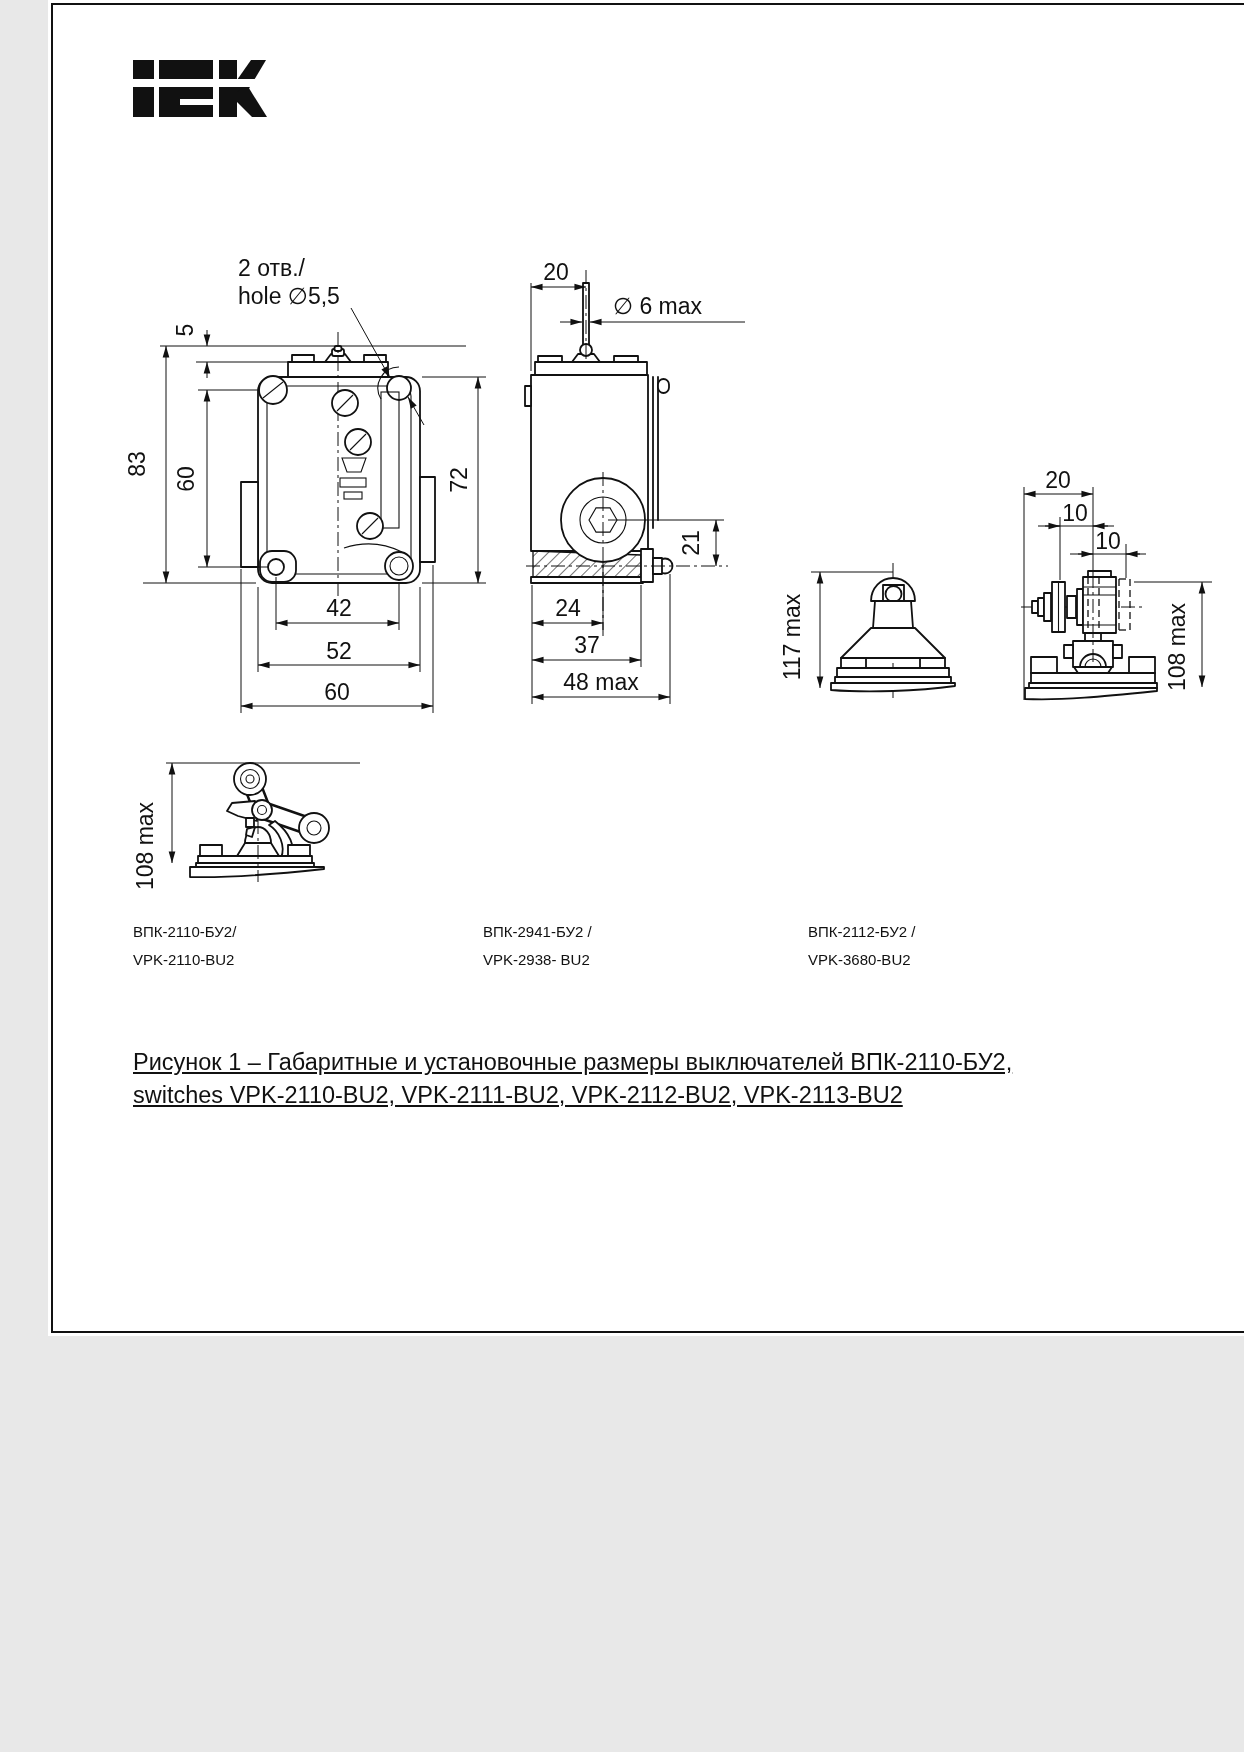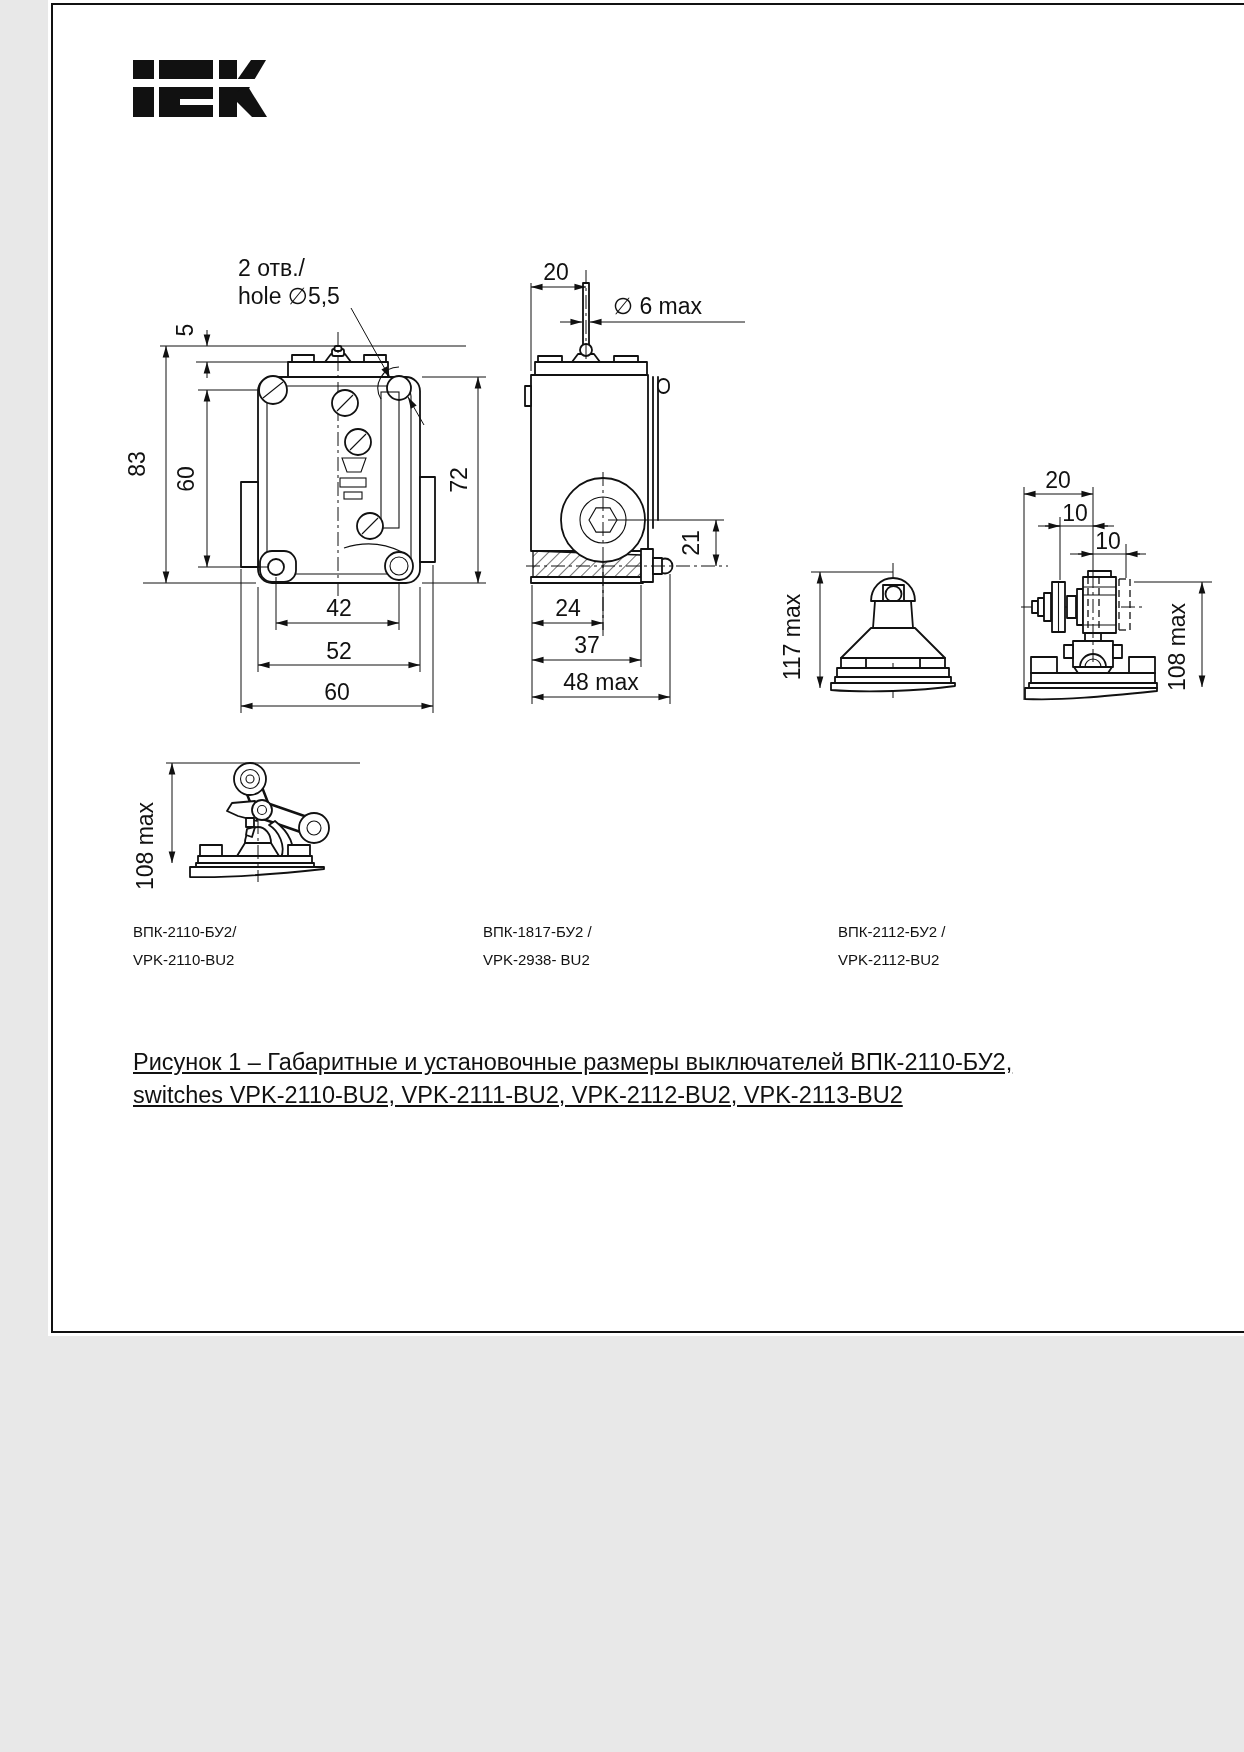--- a/index.html
+++ b/index.html
@@ -291,26 +291,26 @@
       <text x="105" y="846" transform="rotate(-90 105 846)" text-anchor="middle" class="dtxt">108 max</text>
     </g>
   </svg>
 
   
   <div class="model-label" style="left:85px">
     <div>ВПК-2110-БУ2/</div>
     <div>VPK-2110-BU2</div>
   </div>
   <div class="model-label" style="left:435px">
-    <div>ВПК-1817-БУ2 /</div>
+    <div>ВПК-2941-БУ2 /</div>
     <div>VPK-2938- BU2</div>
   </div>
-  <div class="model-label" style="left:790px">
+  <div class="model-label" style="left:760px">
     <div>ВПК-2112-БУ2 /</div>
-    <div>VPK-2112-BU2</div>
+    <div>VPK-3680-BU2</div>
   </div>
 
   
   <div class="caption">
     <div>Рисунок 1 – Габаритные и установочные размеры выключателей ВПК-2110-БУ2,</div>
     <div>switches VPK-2110-BU2, VPK-2111-BU2, VPK-2112-BU2, VPK-2113-BU2</div>
   </div>
 </div>
 
 </body></html>

